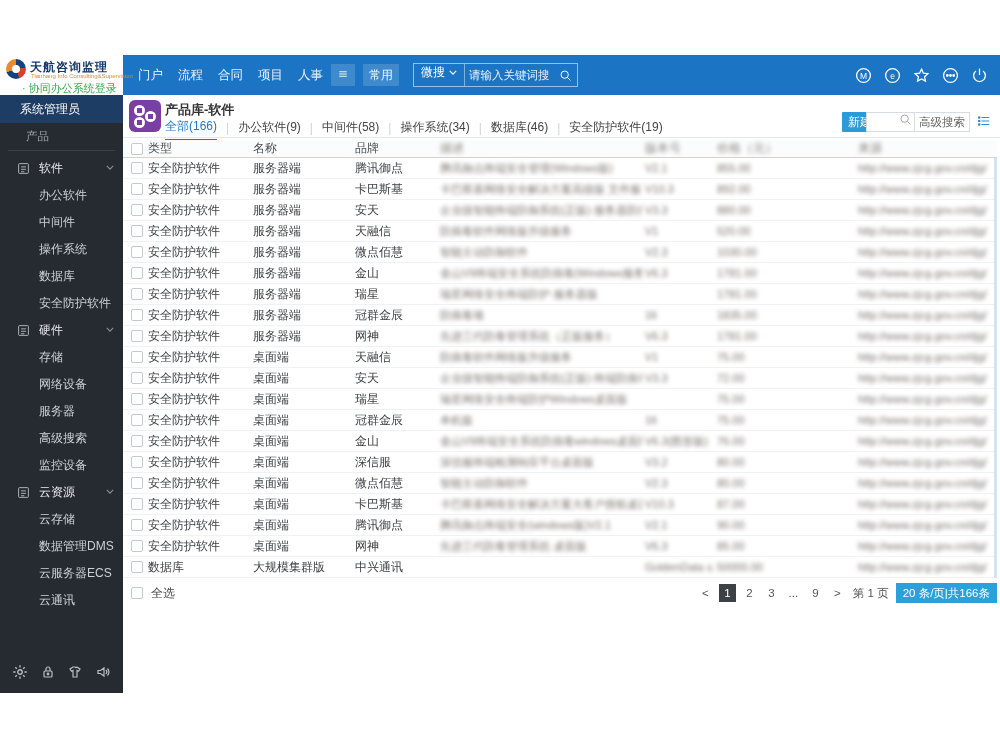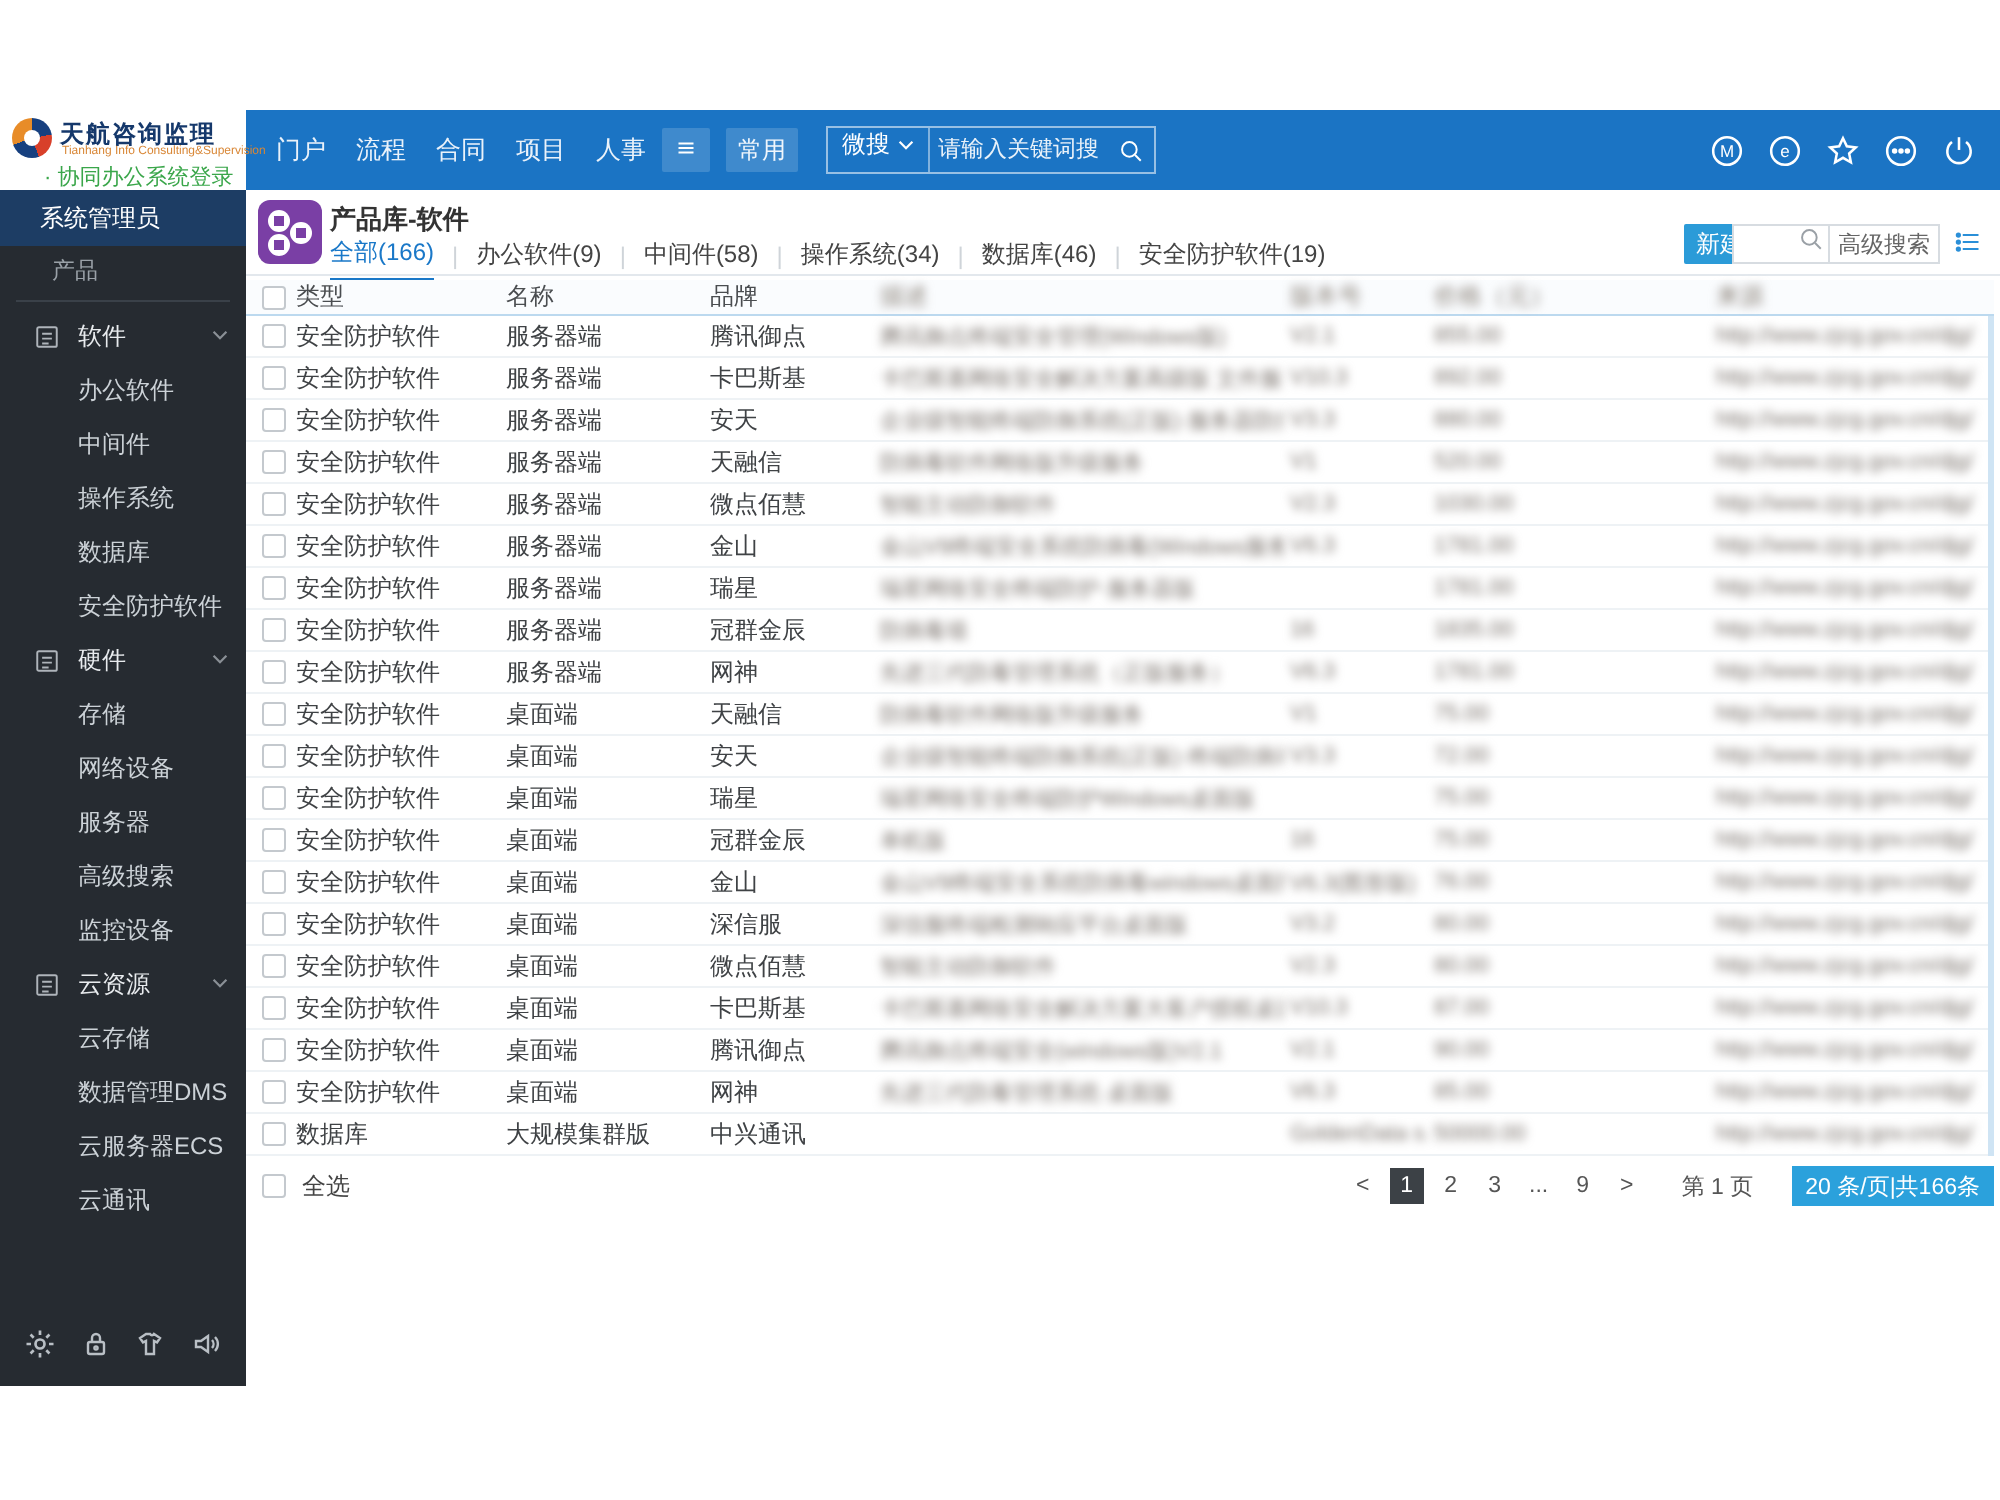--- a/index.html
+++ b/index.html
@@ -73,21 +73,21 @@
   .bl{filter:blur(2.3px);color:#7a726c;font-size:11px}
   .hd-bl{filter:blur(2.3px);color:#8a8178}
   .scroll-strip{position:absolute;left:871px;top:63px;width:3px;height:420px;background:#cfe4f4}
 
   
   .foot{position:absolute;left:0;top:486px;width:874px;height:24px;display:flex;align-items:center}
   .selall{display:flex;align-items:center;gap:8px;color:#444;font-size:12px}
   .pager{margin-left:auto;display:flex;align-items:center;gap:5px;font-size:11.5px;color:#555}
   .pg{min-width:17px;height:18px;display:flex;align-items:center;justify-content:center;cursor:pointer}
   .pg.active{background:#3c4146;color:#fff}
-  .pjump{margin:0 14px;white-space:nowrap}
+  .pjump{margin:0 2px;white-space:nowrap}
   .badge{background:#2ba1dc;color:#fff;height:20px;display:flex;align-items:center;padding:0 7px;font-size:11.5px;white-space:nowrap}
 </style>
 </head>
 <body>
 
 <div id="canvas">
 
   <div class="logo-area">
     <div class="pinwheel"></div>
     <div class="company">天航咨询监理</div>

